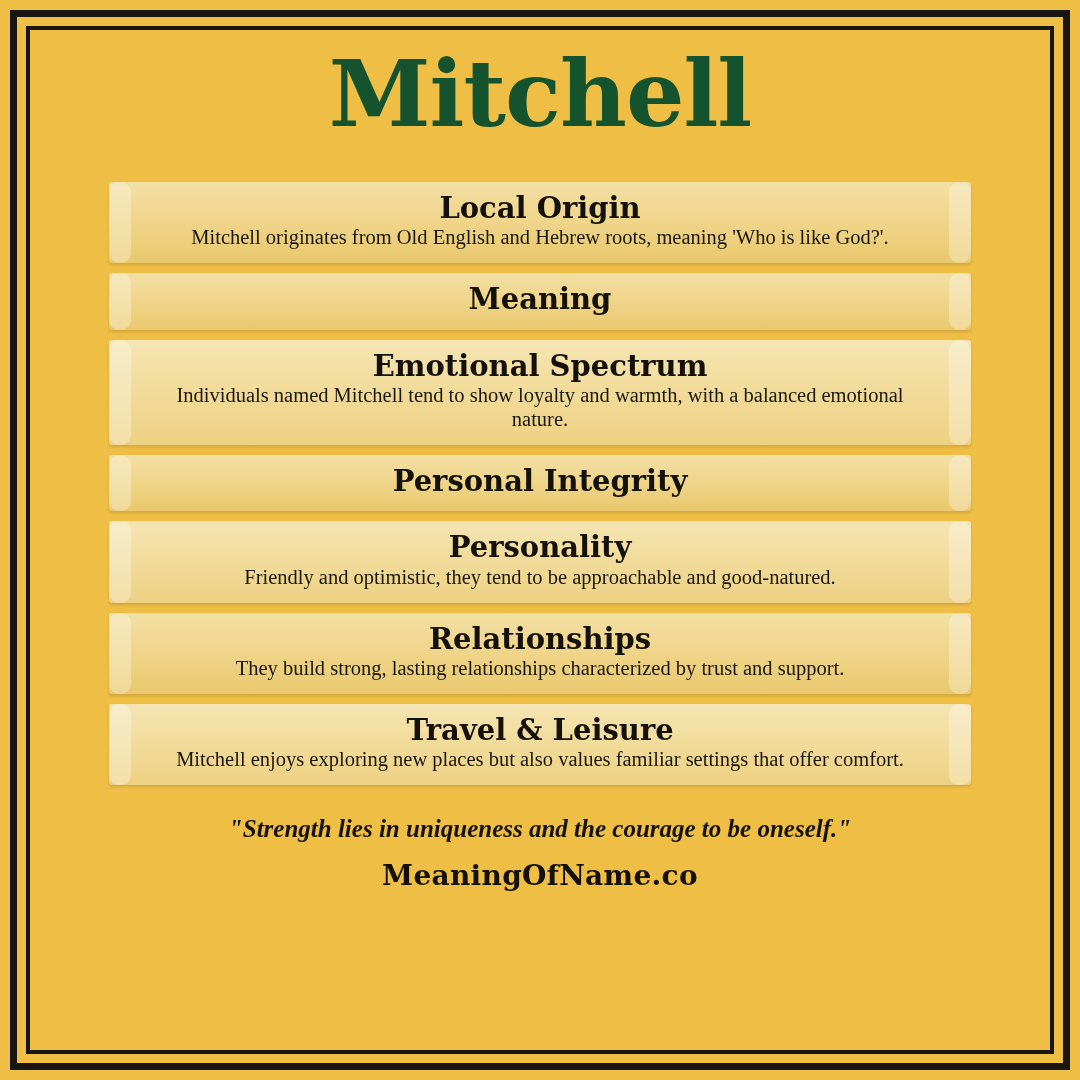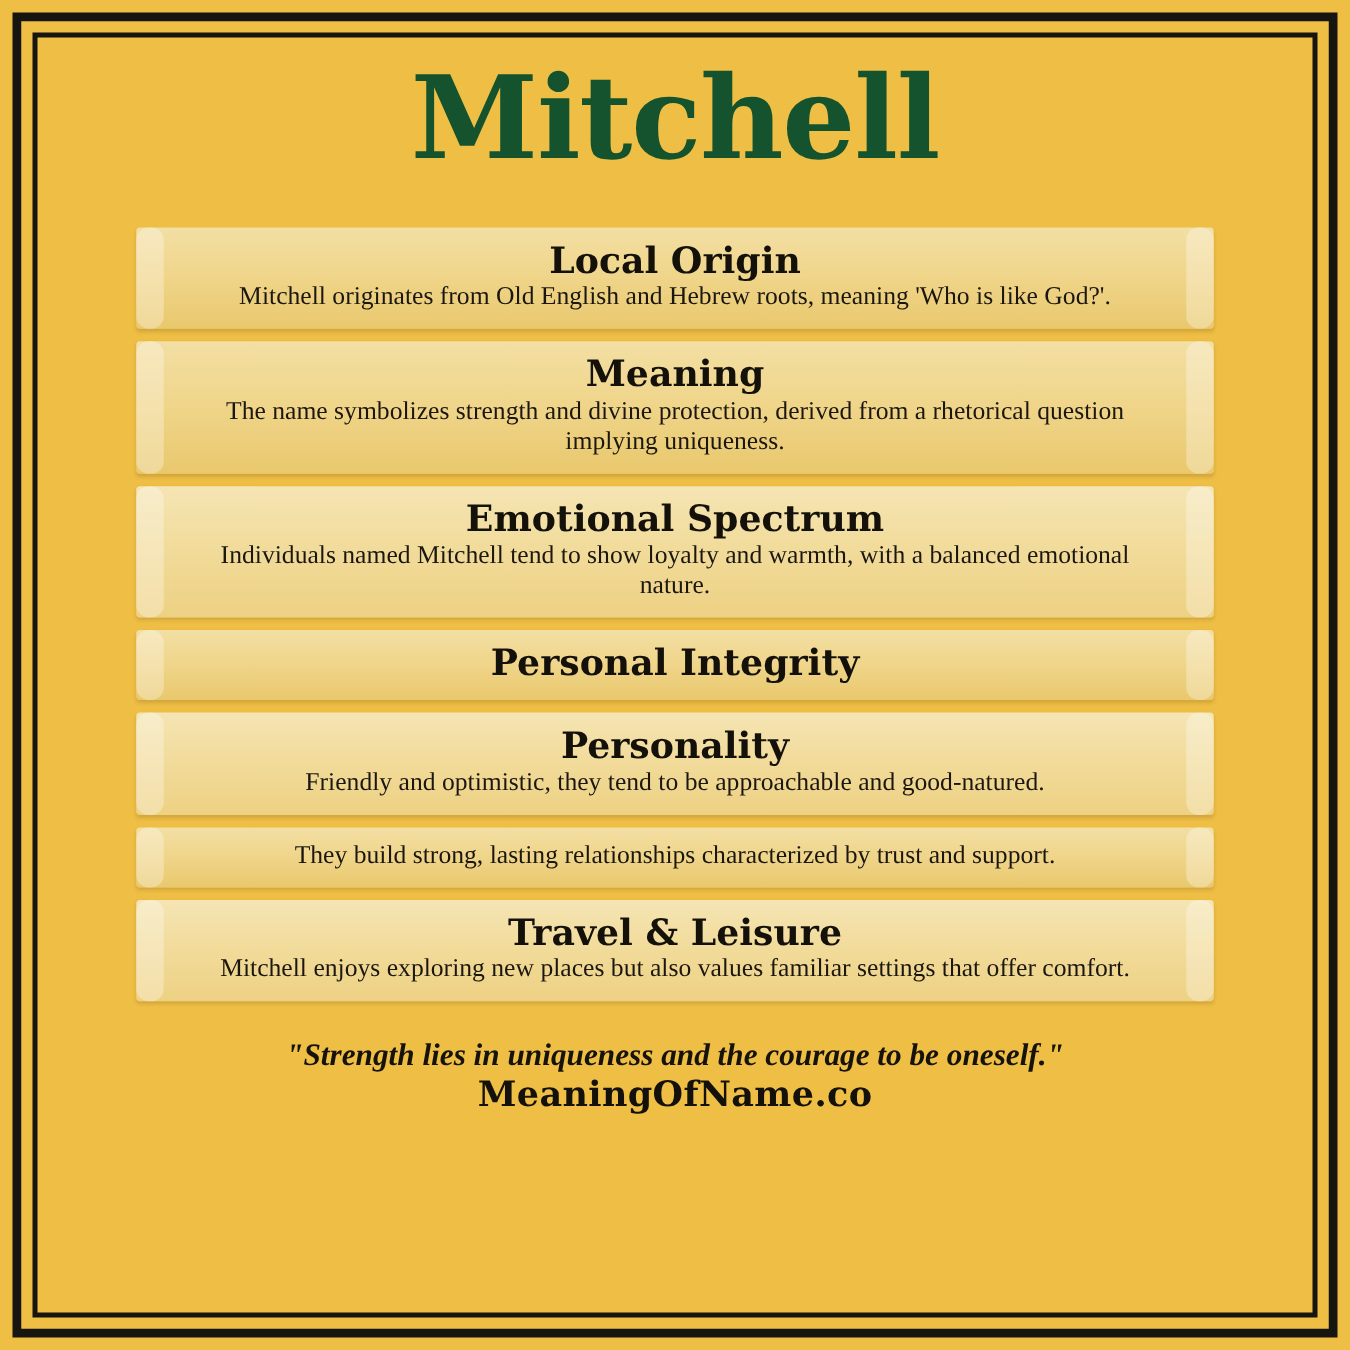--- a/index.html
+++ b/index.html
@@ -110,20 +110,21 @@
   .quote {
     margin-top: 30px;
     font-family: "Liberation Serif", serif;
     font-style: italic;
     font-weight: bold;
     font-size: 25px;
     color: #16130c;
     text-align: center;
   }
   .brand {
+    margin-top: 16px;
     font-family: "DejaVu Serif", serif;
     font-weight: bold;
     font-size: 28px;
     color: #14110a;
     letter-spacing: 0.3px;
     text-align: center;
   }
 </style>
 </head>
 <body>
@@ -138,38 +139,38 @@
 
     <div class="cards">
 
       <div class="card">
         <div class="card-title">Local Origin</div>
         <div class="card-text">Mitchell originates from Old English and Hebrew roots, meaning 'Who is like God?'.</div>
       </div>
 
       <div class="card">
         <div class="card-title">Meaning</div>
-        <div class="card-text">The name symbolizes strength and divine protection, derived from a rhetorical question implying uniqueness.</div>
       </div>
 
       <div class="card alt">
         <div class="card-title">Emotional Spectrum</div>
         <div class="card-text">Individuals named Mitchell tend to show loyalty and warmth, with a balanced emotional nature.</div>
       </div>
 
       <div class="card">
         <div class="card-title">Personal Integrity</div>
       </div>
 
       <div class="card alt">
         <div class="card-title">Personality</div>
         <div class="card-text">Friendly and optimistic, they tend to be approachable and good-natured.</div>
       </div>
 
       <div class="card">
+        <div class="card-title">Relationships</div>
         <div class="card-text">They build strong, lasting relationships characterized by trust and support.</div>
       </div>
 
       <div class="card alt">
         <div class="card-title">Travel &amp; Leisure</div>
         <div class="card-text">Mitchell enjoys exploring new places but also values familiar settings that offer comfort.</div>
       </div>
 
     </div>
 

